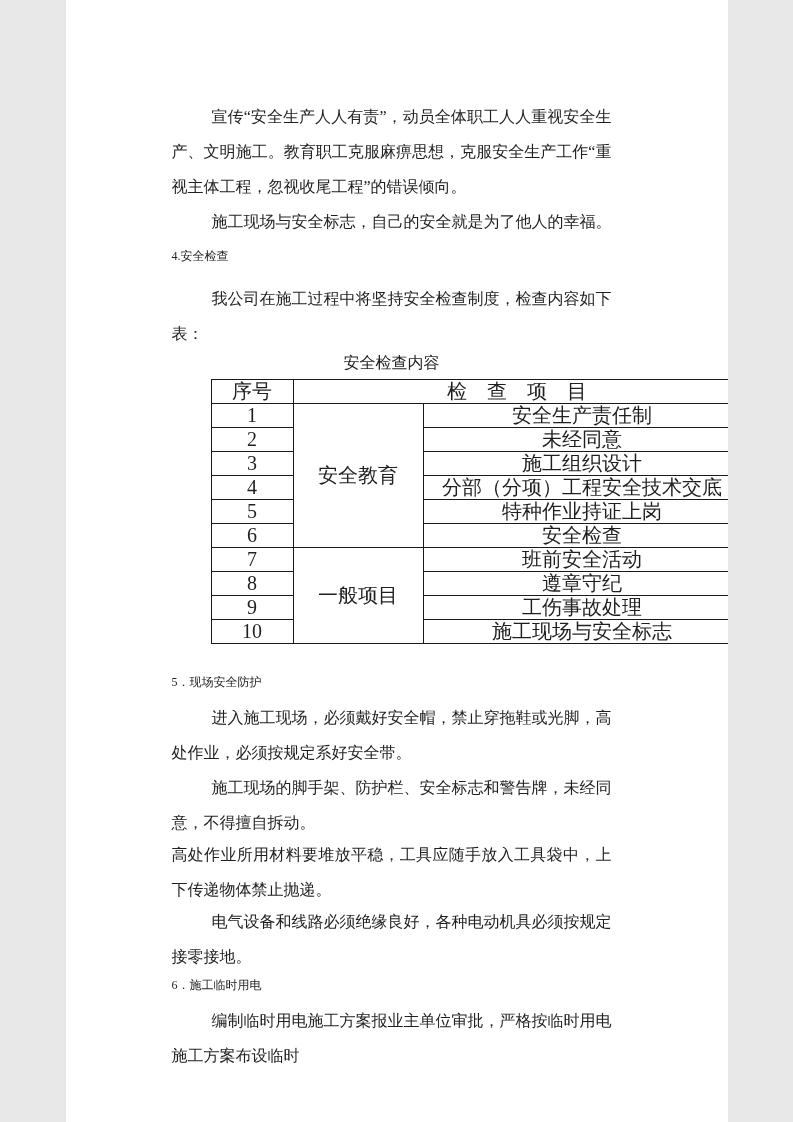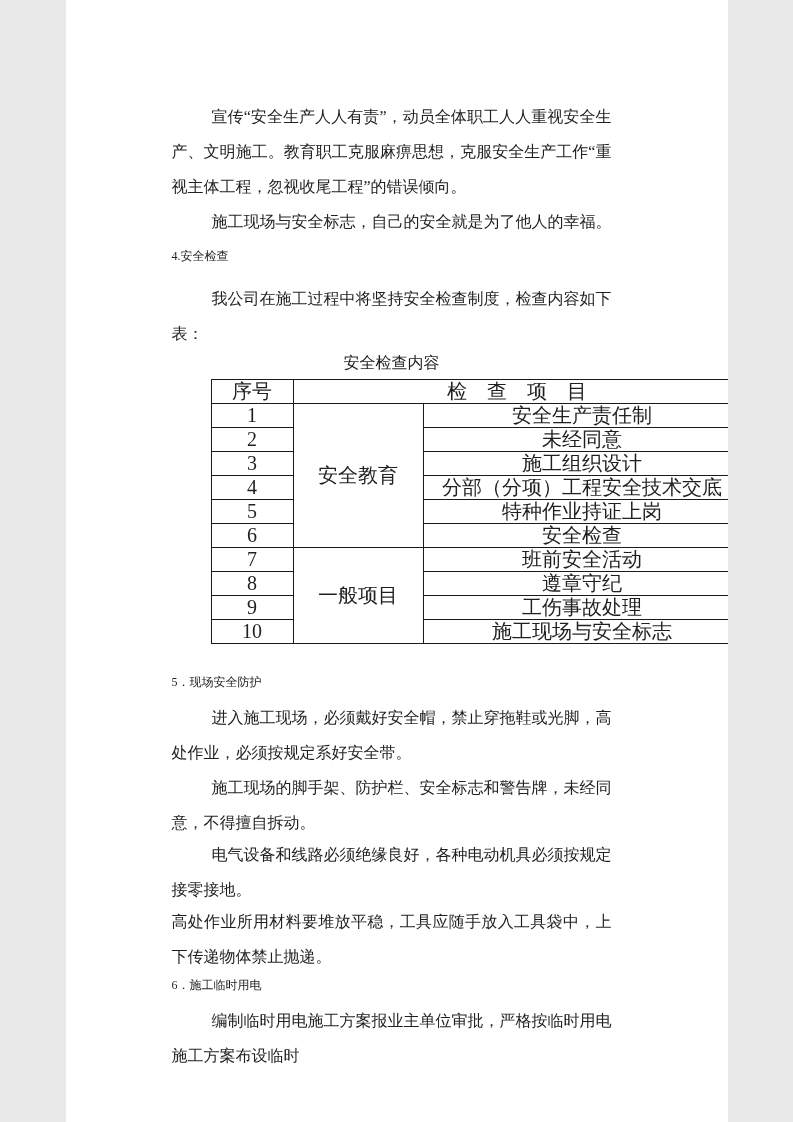--- a/index.html
+++ b/index.html
@@ -128,21 +128,21 @@
     </tbody>
   </table>
 
   <h3 class="heading heading-5">5．现场安全防护</h3>
 
 
   <p class="para indent">进入施工现场，必须戴好安全帽，禁止穿拖鞋或光脚，高处作业，必须按规定系好安全带。</p>
 
   <p class="para indent">施工现场的脚手架、防护栏、安全标志和警告牌，未经同意，不得擅自拆动。</p>
 
+  <p class="para tight">高处作业所用材料要堆放平稳，工具应随手放入工具袋中，上下传递物体禁止抛递。</p>
+
   <p class="para indent tight">电气设备和线路必须绝缘良好，各种电动机具必须按规定接零接地。</p>
-
-  <p class="para tight">高处作业所用材料要堆放平稳，工具应随手放入工具袋中，上下传递物体禁止抛递。</p>
 
   <h3 class="heading heading-6">6．施工临时用电</h3>
 
   <p class="para indent">编制临时用电施工方案报业主单位审批，严格按临时用电施工方案布设临时</p>
 
 </div>
 
 </body></html>

